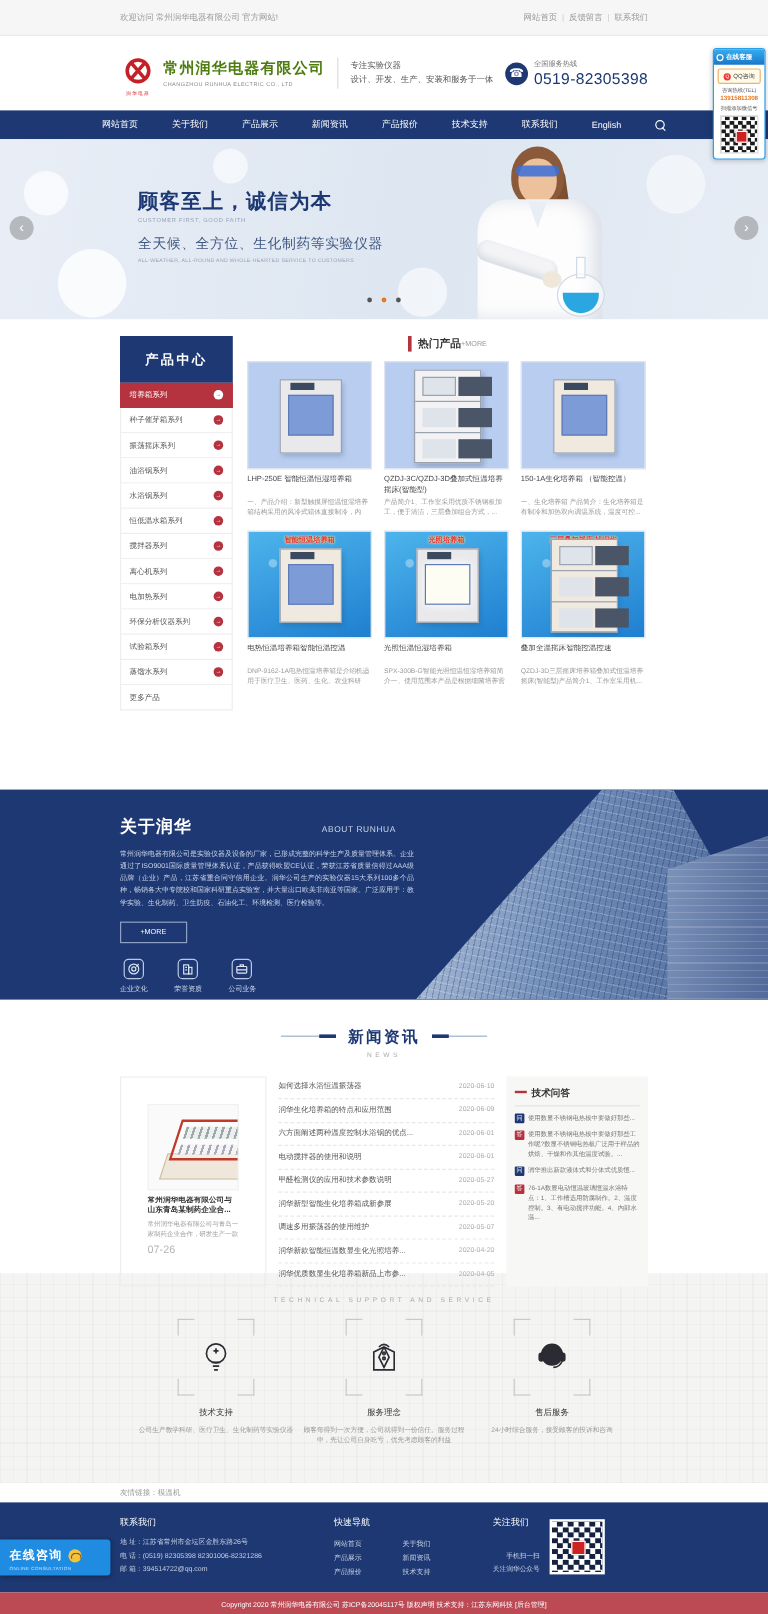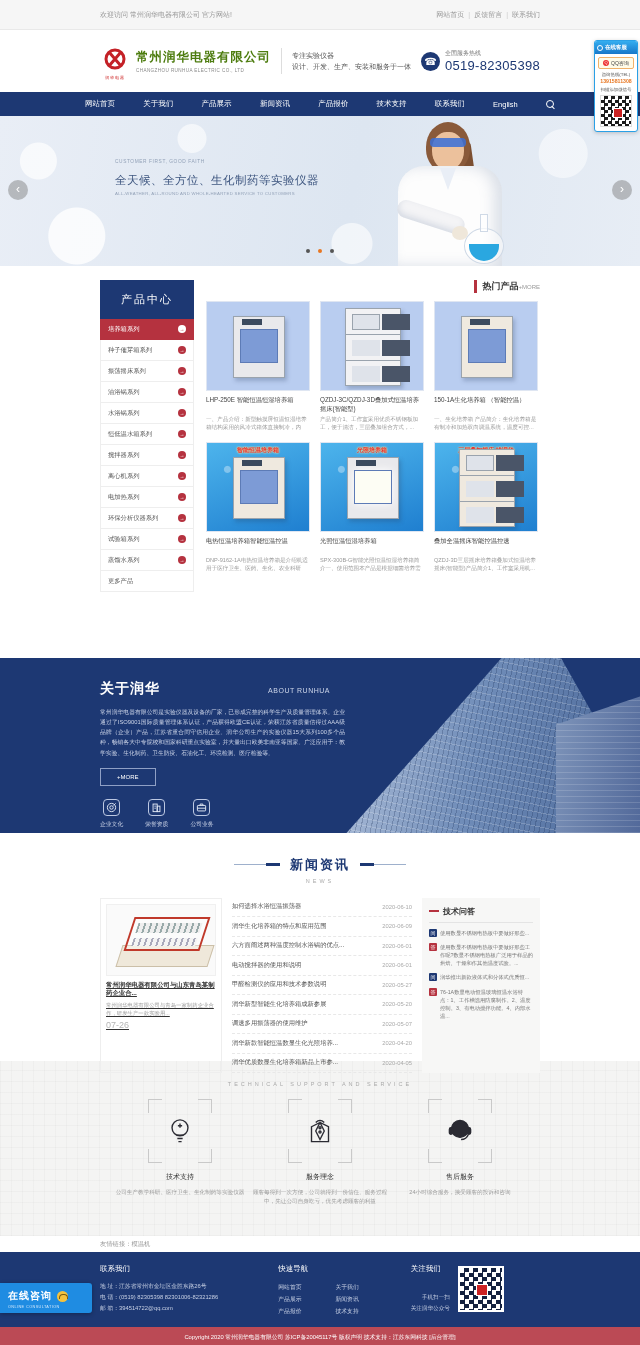--- a/index.html
+++ b/index.html
@@ -87,27 +87,27 @@
   .svc-tel { font-size:5.2px; color:#e87722; font-weight:bold; margin-top:1px; }
   .svc-wx { font-size:4.4px; color:#555; margin-top:3px; }
   .qr { margin:3px auto 1px; width:32px; height:32px; border:1px solid #ddd; background:
       repeating-conic-gradient(#1c1c1c 0% 25%, #fff 0% 50%) 0 0/ 7px 7px; position:relative; }
   .qr::after { content:""; position:absolute; left:12px; top:12px; width:8px; height:8px; background:#c22; border:1px solid #fff; }
 
   
   .products { height:392px; padding-top:14px; background:#fff; }
   .prod-flex { display:flex; }
   .p-sidebar { width:94px; flex:0 0 94px; }
-  .p-side-head { background:#1d3873; color:#fff; text-align:center; font-size:11px; font-weight:normal; letter-spacing:2px; padding:12px 0; }
+  .p-side-head { background:#1d3873; color:#fff; text-align:center; font-size:11px; font-weight:bold; letter-spacing:2px; padding:12px 0; }
   .p-cat { display:flex; align-items:center; justify-content:space-between; border:1px solid #eee; border-top:none; background:#fff; padding:0 7px; height:21px; font-size:6.3px; color:#555; cursor:pointer; }
   .p-cat .arr { width:8px; height:8px; border-radius:50%; background:#b5323f; color:#fff; font-size:5px; line-height:8px; text-align:center; flex:0 0 8px; }
   .p-cat.active { background:#b5323f; color:#fff; border-color:#b5323f; }
   .p-cat.active .arr { background:#fff; color:#b5323f; }
   .p-main { flex:1; margin-left:12px; }
-  .hot-head { display:flex; align-items:center; justify-content:flex-end; margin-bottom:8px; }
+  .hot-head { display:flex; align-items:center; justify-content:center; margin-bottom:8px; }
   .hot-title { font-size:9px; font-weight:bold; color:#333; border-left:3px solid #b5323f; padding-left:5px; }
   .hot-more { font-size:6px; color:#999; cursor:pointer; }
   .cards { display:flex; flex-wrap:wrap; gap:10px; }
   .card { width:104px; cursor:pointer; }
   .card-img { height:90px; background:#b9cdf0; position:relative; overflow:hidden; border:1px solid #dfe6f2; }
   .card-img.water { background:linear-gradient(160deg,#4db4ec,#1f7fd0);
       background-image:radial-gradient(circle at 20% 30%, rgba(255,255,255,.35) 0 3px, rgba(255,255,255,0) 4px),
       radial-gradient(circle at 70% 60%, rgba(255,255,255,.3) 0 4px, rgba(255,255,255,0) 5px),
       radial-gradient(circle at 45% 80%, rgba(255,255,255,.3) 0 3px, rgba(255,255,255,0) 4px),
       linear-gradient(160deg,#4db4ec,#1f7fd0); }
@@ -150,21 +150,21 @@
 
   
   .news { height:228px; padding-top:18px; background:#fff; }
   .sec-head { text-align:center; }
   .sec-title { font-size:13px; font-weight:bold; color:#1d3873; letter-spacing:2px; display:inline-flex; align-items:center; gap:10px; }
   .sec-title .bar { width:46px; height:1px; background:#9eb0cc; position:relative; }
   .sec-title .bar::after { content:""; position:absolute; top:-1px; width:14px; height:3px; background:#1d3873; }
   .sec-title .bar.l::after { right:0; } .sec-title .bar.r::after { left:0; }
   .sec-en { font-size:5.5px; color:#aaa; letter-spacing:3px; margin-top:4px; }
   .news-cols { display:flex; margin-top:14px; gap:10px; }
-  .news-feat { width:122px; flex:0 0 122px; border:1px solid #eee; padding:5px; cursor:pointer;text-decoration:underline; }
+  .news-feat { width:122px; flex:0 0 122px; border:1px solid #eee; padding:22px; cursor:pointer; }
   .feat-img { height:72px; background:#fafafa; position:relative; border:1px solid #f0f0f0; overflow:hidden; }
   .dev-base { position:absolute; left:12px; top:40px; width:92px; height:22px; background:#efe8da; border:1px solid #cbbfa8; transform:skewX(-18deg); }
   .dev-frame { position:absolute; left:22px; top:12px; width:76px; height:34px; border:2px solid #c0392b; transform:skewX(-18deg); background:rgba(255,255,255,.3); }
   .dev-frame::before { content:""; position:absolute; left:4px; top:4px; right:4px; height:10px; background:repeating-linear-gradient(90deg,#9aa 0 2px, #eee 2px 6px); }
   .dev-frame::after { content:""; position:absolute; left:4px; bottom:3px; right:4px; height:8px; background:repeating-linear-gradient(90deg,#aab 0 2px, #f4f4f4 2px 6px); }
   .feat-title { font-size:6.4px; font-weight:bold; color:#333; margin-top:5px; line-height:1.4; height:18px; overflow:hidden; }
   .feat-desc { font-size:5.4px; color:#a0a0a0; line-height:1.5; margin-top:2px; height:16px; overflow:hidden; }
   .feat-date { font-size:9px; color:#b5b5b5; margin-top:3px; }
   .news-list { flex:1; }
   .news-row { display:flex; justify-content:space-between; align-items:center; height:19.5px; border-bottom:1px dashed #e8e8e8; cursor:pointer; }
@@ -293,20 +293,21 @@
       <div class="sci-vneck"></div>
       <div class="sci-arm"></div>
       <div class="sci-glove"></div>
     <div class="flask">
       <div class="flask-body"></div>
         <div class="flask-liquid"></div>
         <div class="flask-neck"></div>
     </div>
   </div>
   <div class="hero-text">
+    <div class="hero-title">顾客至上，诚信为本</div>
     <div class="hero-en">CUSTOMER FIRST, GOOD FAITH</div>
     <div class="hero-line2">全天候、全方位、生化制药等实验仪器</div>
     <div class="hero-en2">ALL-WEATHER, ALL-ROUND AND WHOLE-HEARTED SERVICE TO CUSTOMERS</div>
   </div>
   <div class="hero-arrow left">‹</div>
   <div class="hero-arrow right">›</div>
   <div class="hero-dots">
     <span class="dot"></span>
     <span class="dot active"></span>
     <span class="dot"></span>

